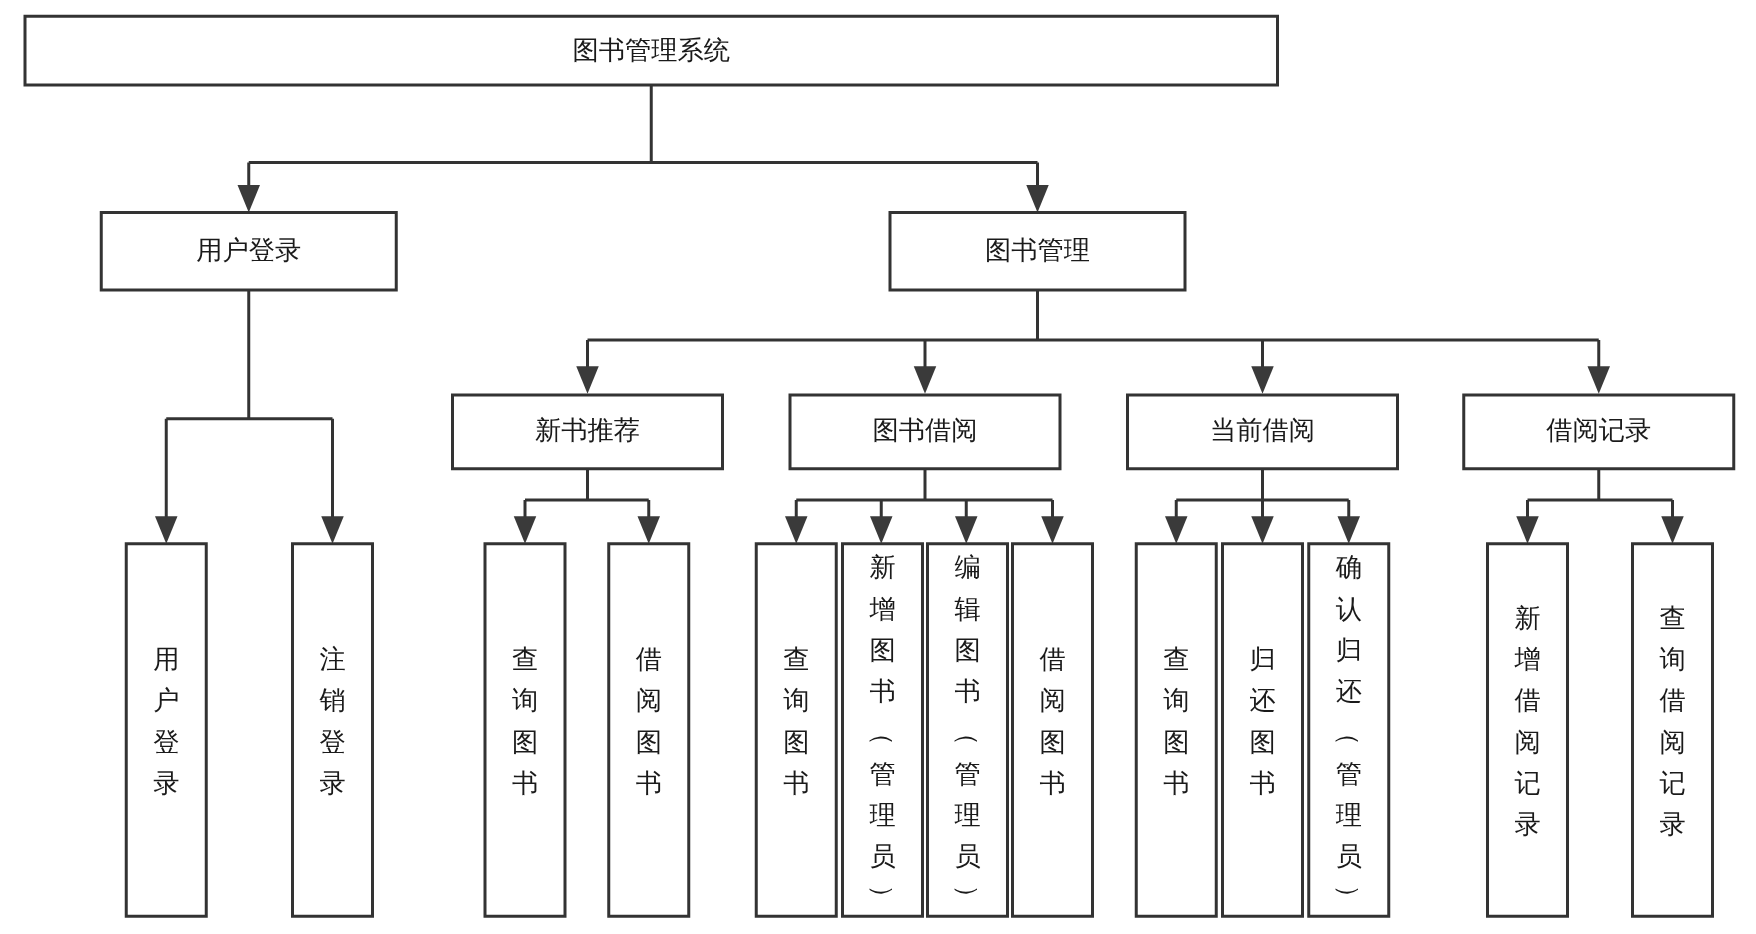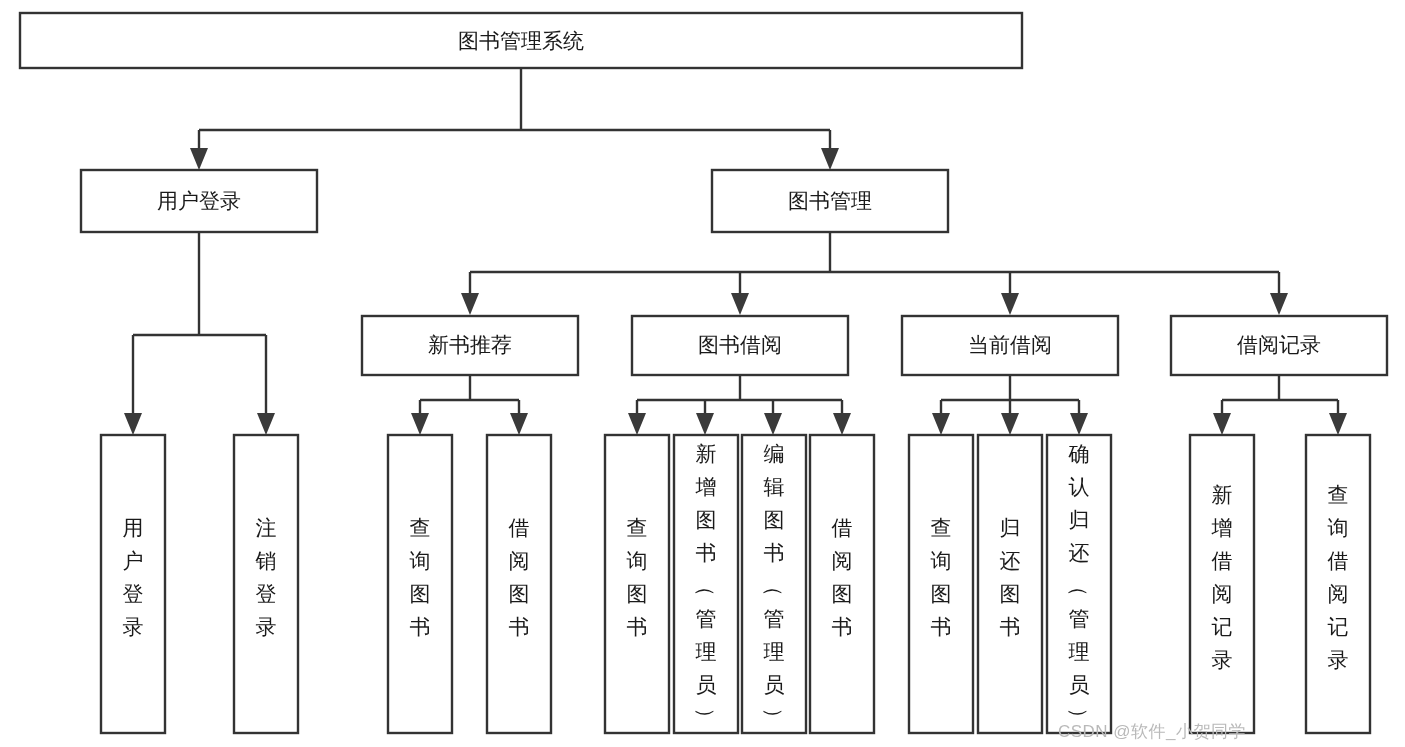--- a/index.html
+++ b/index.html
@@ -304,14 +304,13 @@
           <text class="node-label-vertical" x="1338" y="534.5" font-size="21">询</text>
           <text class="node-label-vertical" x="1338" y="567.5" font-size="21">借</text>
           <text class="node-label-vertical" x="1338" y="600.5" font-size="21">阅</text>
           <text class="node-label-vertical" x="1338" y="633.5" font-size="21">记</text>
           <text class="node-label-vertical" x="1338" y="666.5" font-size="21">录</text>
         </g>
       </g>
 
   </svg>
 
-  <div class="watermark">CSDN @软件_小贺同学</div>
 </div>
 
 </body></html>

